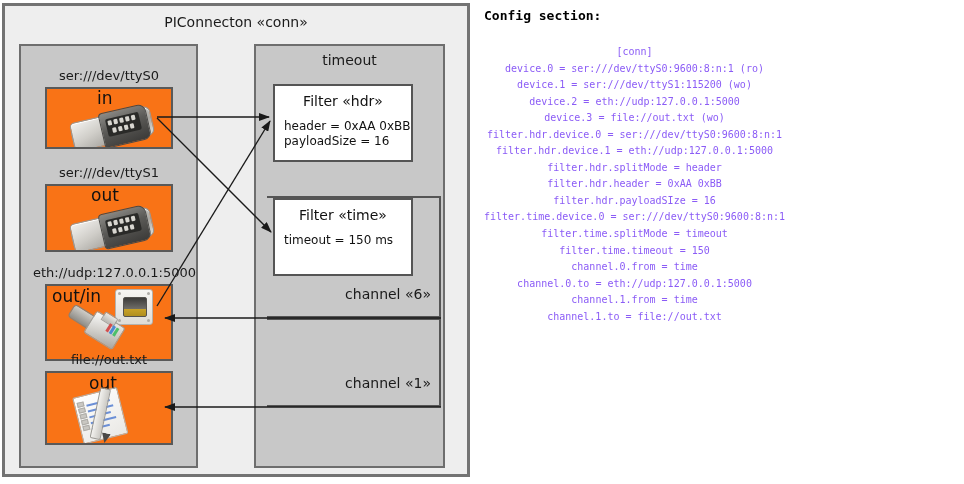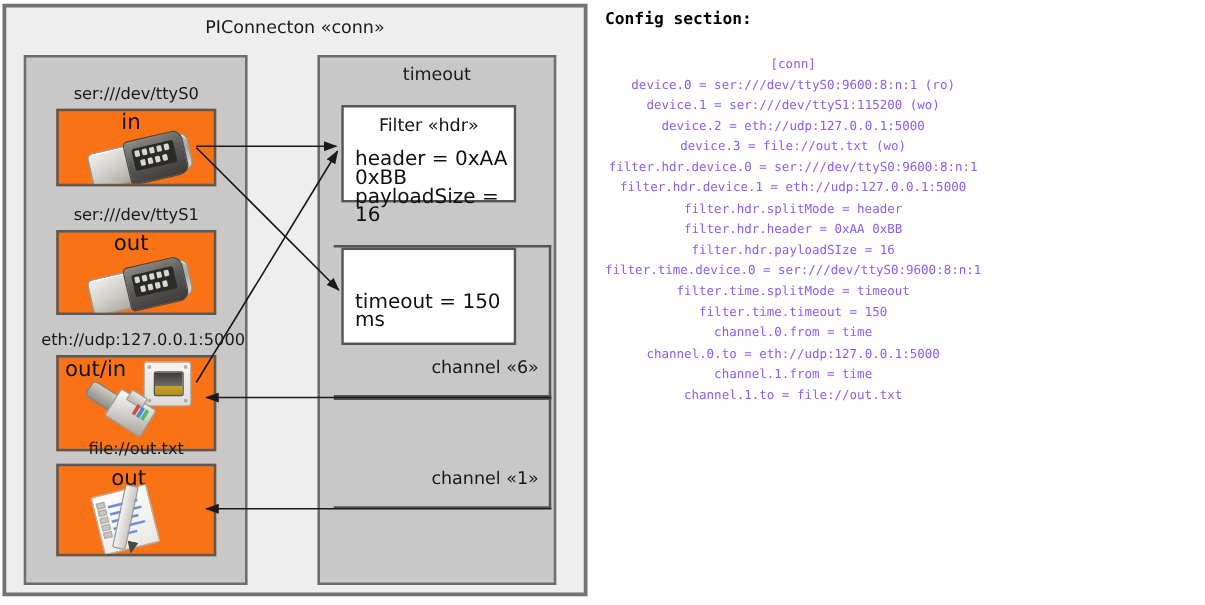--- a/index.html
+++ b/index.html
@@ -225,21 +225,21 @@
     position: absolute;
     left: 0; top: 7px;
     width: 100%;
     text-align: center;
     font-size: 14px;
     color: #111111;
   }
   .filter-attrs {
     position: absolute;
     left: 9px; top: 33px;
-    font-size: 16px;
+    font-size: 12px;
     color: #111111;
     line-height: 15px;
   }
 
   
   .channel-box {
     position: absolute;
     border: 2px solid #555555;
     border-left: 0;
     background: transparent;
@@ -388,20 +388,21 @@
 
     <div class="filter-box" style="left:17px; top:38px; width:140px; height:78px;">
       <div class="filter-title">Filter «hdr»</div>
       <div class="filter-attrs">
         <div>header = 0xAA 0xBB</div>
         <div>payloadSize = 16</div>
       </div>
     </div>
 
     <div class="filter-box" style="left:17px; top:152px; width:140px; height:78px;">
+      <div class="filter-title">Filter «time»</div>
       <div class="filter-attrs">
         <div>timeout = 150 ms</div>
       </div>
     </div>
   </div>
 
   <div class="channel-box" style="left:262px; top:190px; width:174px; height:122px;">
     <div class="channel-label" style="bottom:14px;">channel «6»</div>
   </div>
   <div class="channel-box" style="left:262px; top:312px; width:174px; height:89px;">

